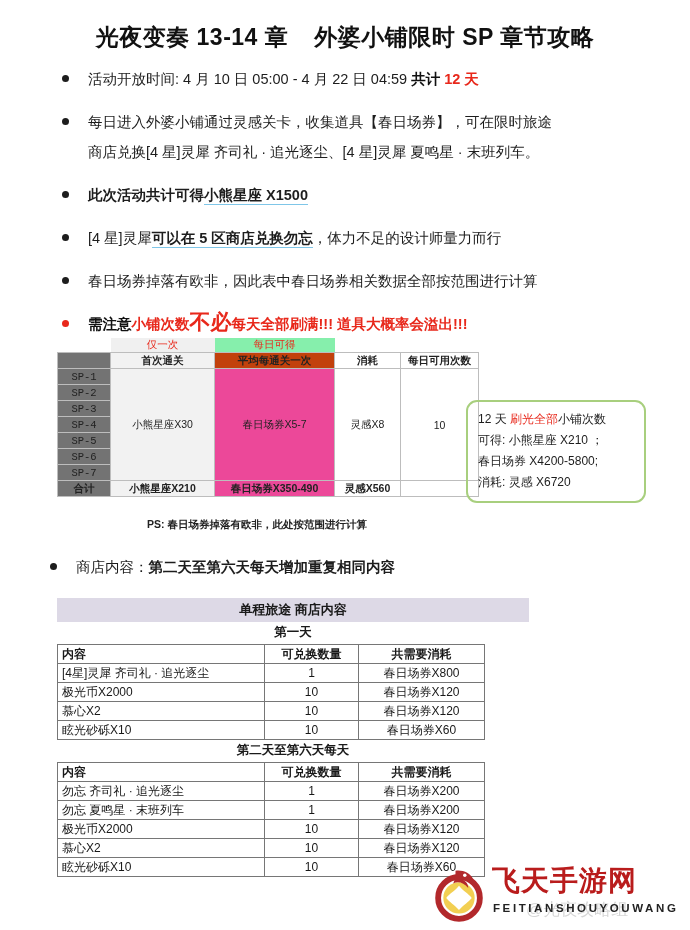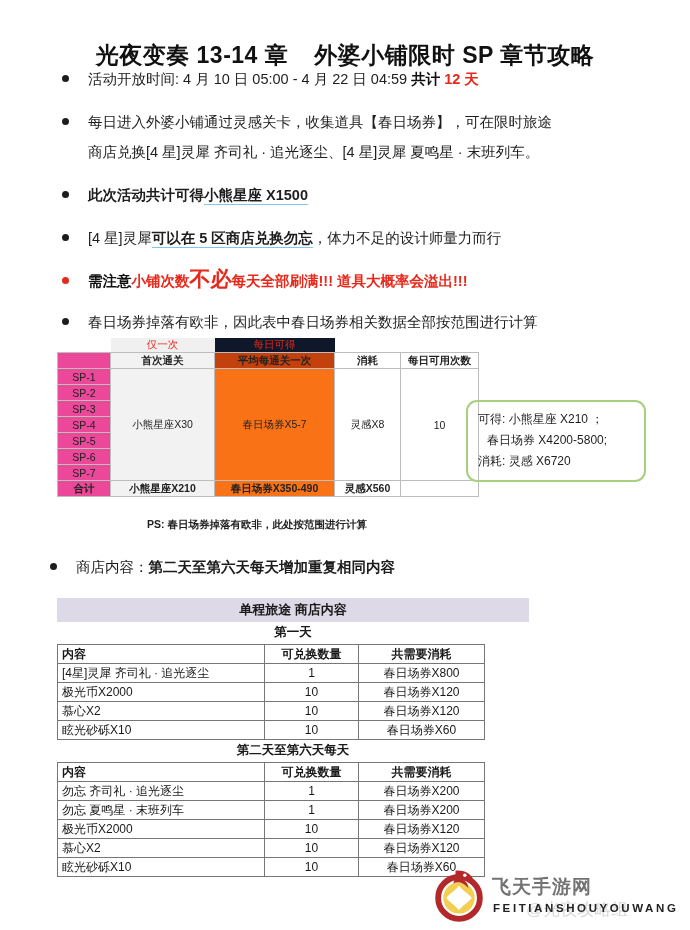--- a/index.html
+++ b/index.html
@@ -8,21 +8,21 @@
     background:#ffffff;
     font-family:"Liberation Sans","DejaVu Sans",sans-serif;
     color:#1a1a1a;
     position:relative;
     overflow:hidden;
   }
   .page{position:relative;width:690px;height:930px;}
 
   
   .title{
-    position:absolute;left:0;top:40px;width:690px;
+    position:absolute;left:0;top:22px;width:690px;
     text-align:center;
     font-size:23px;font-weight:bold;letter-spacing:.5px;
     color:#111;
   }
   .title .gap{display:inline-block;width:26px;}
 
   
   .bullets{position:absolute;left:54px;top:64px;width:620px;}
   .bullet{
     position:relative;
@@ -61,27 +61,27 @@
     padding:0 2px;
   }
   .tbl1 .cap{
     border:none;
     color:#e8281b;
     font-size:10.5px;
     font-weight:normal;
     height:13px;
   }
   .cap-gray{background:#f0f0f0;}
-  .cap-blue{background:#0f172a;}
+  .cap-blue{background:#86efac;}
   .c-gray{background:#f2f2f2;}
-  .c-blue{background:#f97316;}
+  .c-blue{background:#ec4899;}
   .hd{font-weight:bold;background:#ffffff;}
   .hd.c-gray{background:#f2f2f2;}
   .hd.c-blue{background:#c2410c;}
-  .sp{font-weight:normal;background:#ec4899;width:48px;}
+  .sp{font-weight:normal;background:#737373;width:48px;font-family:Liberation Mono, monospace;}
   .tot{font-weight:bold;}
   .noborder{border:none !important;background:transparent !important;}
   .ps{
     position:absolute;left:57px;top:518px;width:400px;
     text-align:center;font-size:10.5px;font-weight:bold;color:#222;
   }
 
   
   .greenbox{
     position:absolute;left:466px;top:400px;width:180px;
@@ -108,22 +108,22 @@
   .tbl2 td{border:1px solid #767676;height:18px;padding:0 4px;}
   .tbl2 .h{font-weight:bold;text-align:center;}
   .tbl2 .c-name{width:200px;text-align:left;}
   .tbl2 .c-qty{width:86px;text-align:center;}
   .tbl2 .c-cost{width:118px;text-align:center;}
 
   
   .wm{position:absolute;left:430px;top:862px;width:260px;height:68px;}
   .wm-logo{position:absolute;left:0;top:4px;width:58px;height:58px;}
   .wm-text{
-    position:absolute;left:62px;top:12px;
-    font-size:19px;font-weight:bold;color:#737373;letter-spacing:1px;
+    position:absolute;left:62px;top:0;
+    font-size:28px;font-weight:bold;color:#b91c1c;letter-spacing:1px;
     font-family:"DejaVu Sans",sans-serif;
   }
   .wm-sub{
     position:absolute;left:63px;top:40px;
     font-size:11.5px;font-weight:bold;color:#222;letter-spacing:2.6px;
     font-family:"Liberation Sans",sans-serif;
   }
   .wm-ghost{
     position:absolute;left:96px;top:36px;
     font-size:17px;color:rgba(120,120,120,.30);
@@ -155,28 +155,28 @@
     <div class="bullet">
       <span class="dot"></span>
       <span class="b-strong">此次活动共计可得</span><span class="ul-blue">小熊星座 X1500</span>
     </div>
 
     <div class="bullet">
       <span class="dot"></span>
       <span>[4 星]灵犀</span><span class="ul-blue">可以在 5 区商店兑换勿忘</span><span>，体力不足的设计师量力而行</span>
     </div>
 
+    <div class="bullet">
+      <span class="dot"></span>
+      <span>春日场券掉落有欧非，因此表中春日场券相关数据全部按范围进行计算</span>
+    </div>
+
     <div class="bullet red tight">
       <span class="dot"></span>
       <span class="blk-b">需注意</span><span class="red-txt">小铺次数</span><span class="red-big">不必</span><span class="red-txt">每天全部刷满!!! 道具大概率会溢出!!!</span>
-    </div>
-
-    <div class="bullet">
-      <span class="dot"></span>
-      <span>春日场券掉落有欧非，因此表中春日场券相关数据全部按范围进行计算</span>
     </div>
   </div>
 
   <div class="tbl1-wrap">
     <table class="tbl1">
       <tbody>
           <tr>
         <td class="cap noborder"></td>
         <td class="cap cap-gray" style="width:100px">仅一次</td>
         <td class="cap cap-blue" style="width:116px">每日可得</td>
@@ -221,22 +221,23 @@
         <td class="tot c-blue">春日场券X350-490</td>
         <td class="tot">灵感X560</td>
         <td class="tot"></td>
       </tr>
     </tbody>
       </table>
   </div>
   <div class="ps">PS: 春日场券掉落有欧非，此处按范围进行计算</div>
 
   <div class="greenbox">
+    <div><span>12 天</span> <span class="r">刷光全部</span><span>小铺次数</span></div>
     <div><span>可得: </span><span class="bb">小熊星座 X210</span><span> ；</span></div>
-    <div style="padding-left:9px">春日场券 X4200-5800;</div>
+    <div style="padding-left:0">春日场券 X4200-5800;</div>
     <div><span>消耗: </span><span>灵感 X6720</span></div>
   </div>
 
   <div class="bullet" style="position:absolute;left:42px;top:552px;width:620px;">
     <span class="dot"></span>
     <span>商店内容：</span><span class="b-strong">第二天至第六天每天增加重复相同内容</span>
   </div>
 
   <div class="shop">
     <div class="shop-title">单程旅途 商店内容</div>

